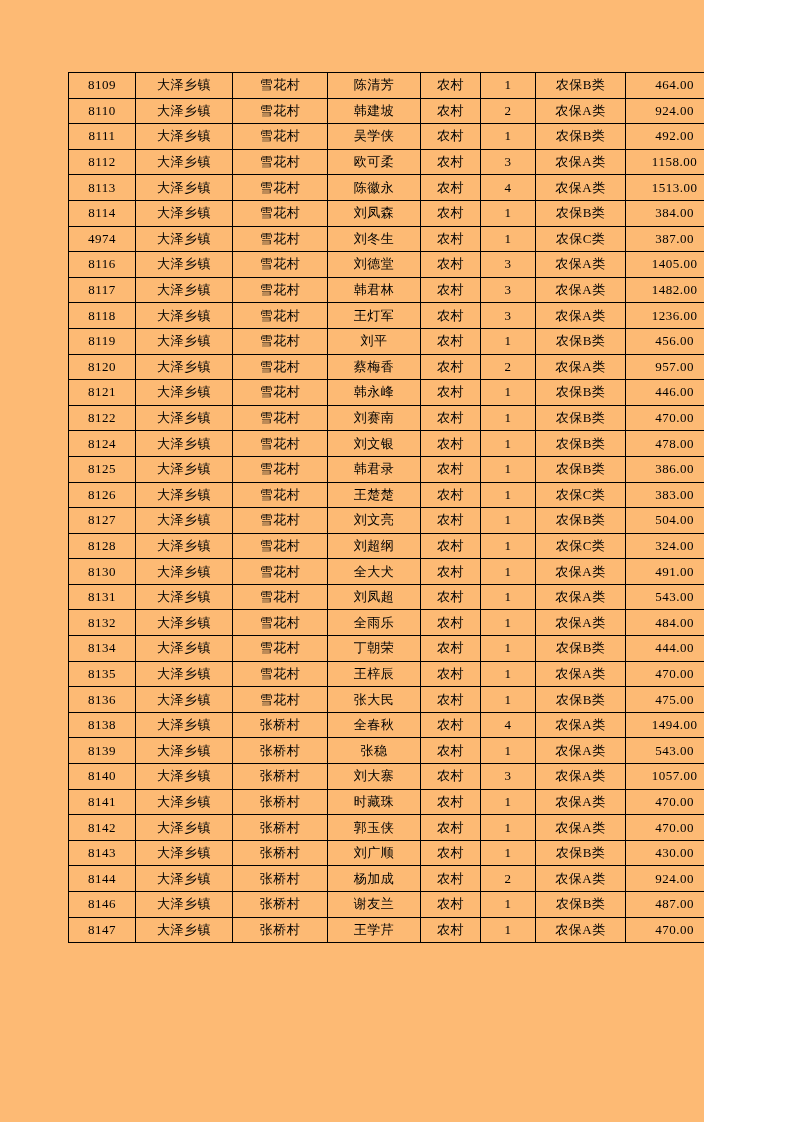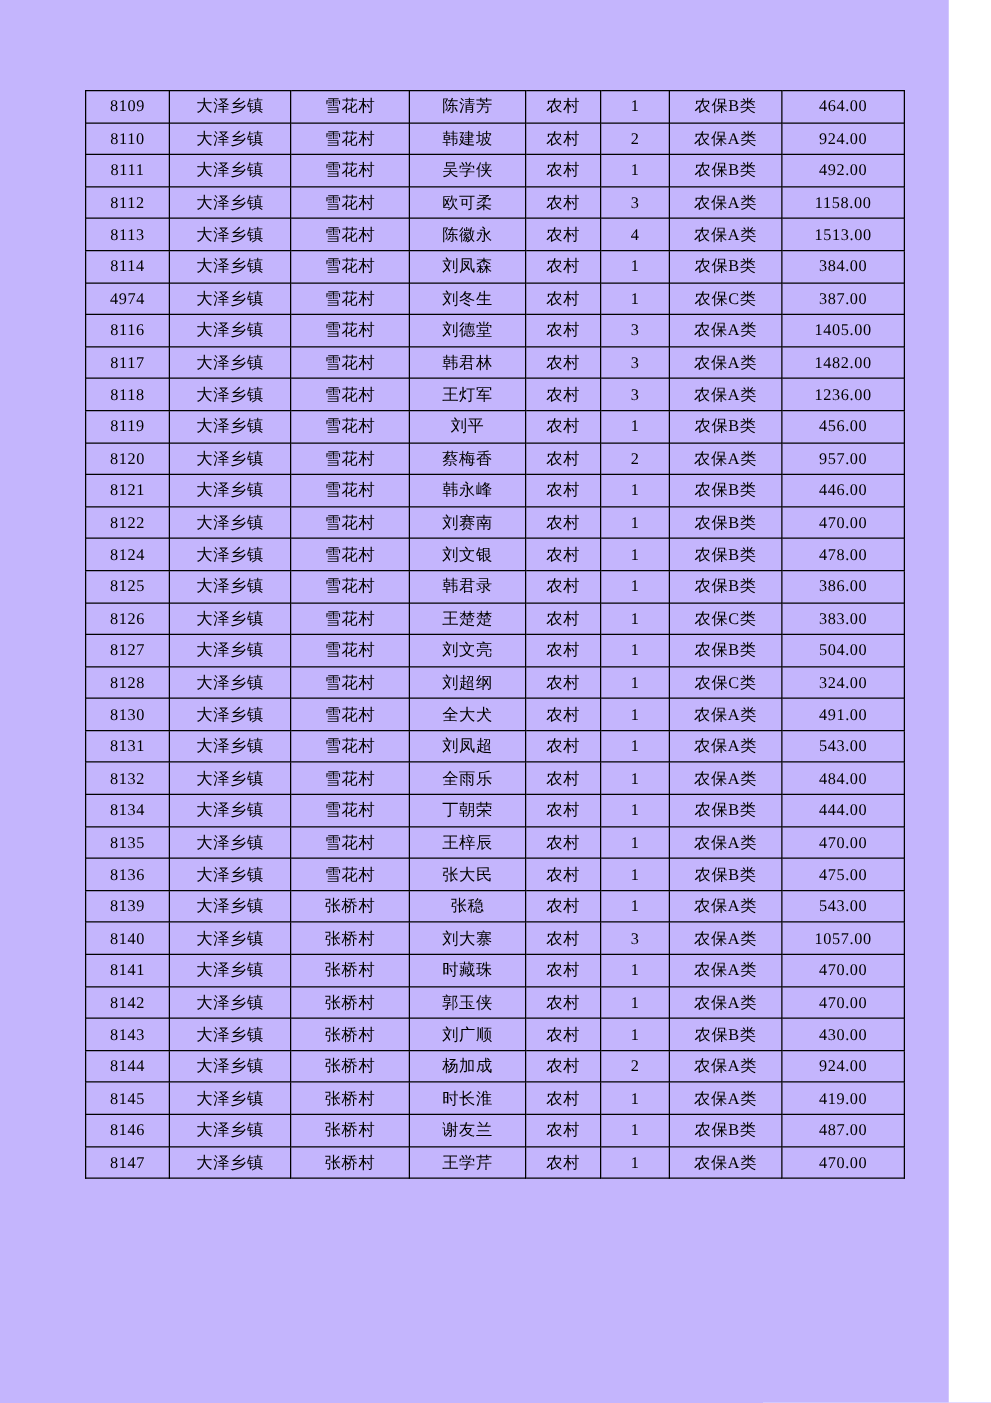--- a/index.html
+++ b/index.html
@@ -5,23 +5,23 @@
   
   html, body { margin: 0; padding: 0; }
   body {
     width: 793px;
     height: 1122px;
     background: #ffffff;
     font-family: "Liberation Serif", "DejaVu Serif", serif;
   }
   .page {
     position: relative;
-    width: 759px;
+    width: 704px;
     height: 1122px;
-    background: #c4b5fd;
+    background: #fdba74;
     overflow: hidden;
   }
   table.roster {
     position: absolute;
     left: 68px;
     top: 72px;
     width: 655px;
     border-collapse: collapse;
     table-layout: fixed;
   }
@@ -298,20 +298,30 @@
           <td>8136</td>
           <td>大泽乡镇</td>
           <td>雪花村</td>
           <td>张大民</td>
           <td>农村</td>
           <td>1</td>
           <td>农保B类</td>
           <td>475.00</td>
         </tr>
         <tr>
+          <td>8138</td>
+          <td>大泽乡镇</td>
+          <td>张桥村</td>
+          <td>全春秋</td>
+          <td>农村</td>
+          <td>4</td>
+          <td>农保A类</td>
+          <td>1494.00</td>
+        </tr>
+        <tr>
           <td>8139</td>
           <td>大泽乡镇</td>
           <td>张桥村</td>
           <td>张稳</td>
           <td>农村</td>
           <td>1</td>
           <td>农保A类</td>
           <td>543.00</td>
         </tr>
         <tr>
@@ -356,30 +366,20 @@
         </tr>
         <tr>
           <td>8144</td>
           <td>大泽乡镇</td>
           <td>张桥村</td>
           <td>杨加成</td>
           <td>农村</td>
           <td>2</td>
           <td>农保A类</td>
           <td>924.00</td>
-        </tr>
-        <tr>
-          <td>8145</td>
-          <td>大泽乡镇</td>
-          <td>张桥村</td>
-          <td>时长淮</td>
-          <td>农村</td>
-          <td>1</td>
-          <td>农保A类</td>
-          <td>419.00</td>
         </tr>
         <tr>
           <td>8146</td>
           <td>大泽乡镇</td>
           <td>张桥村</td>
           <td>谢友兰</td>
           <td>农村</td>
           <td>1</td>
           <td>农保B类</td>
           <td>487.00</td>

